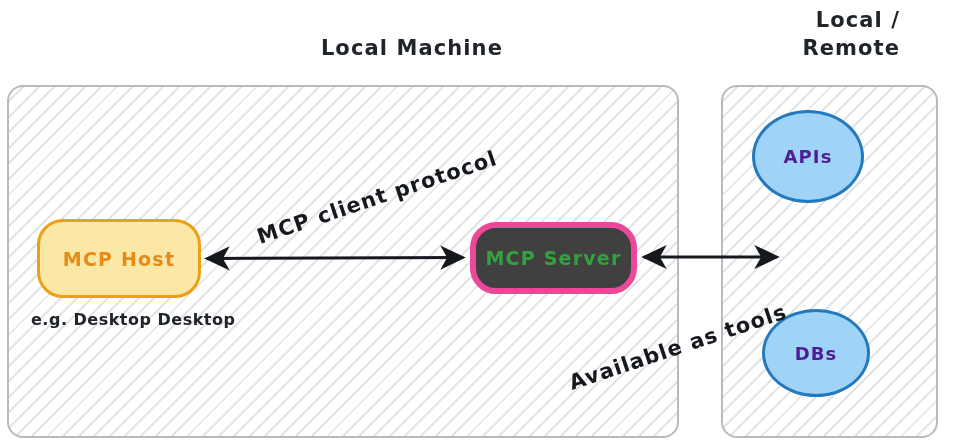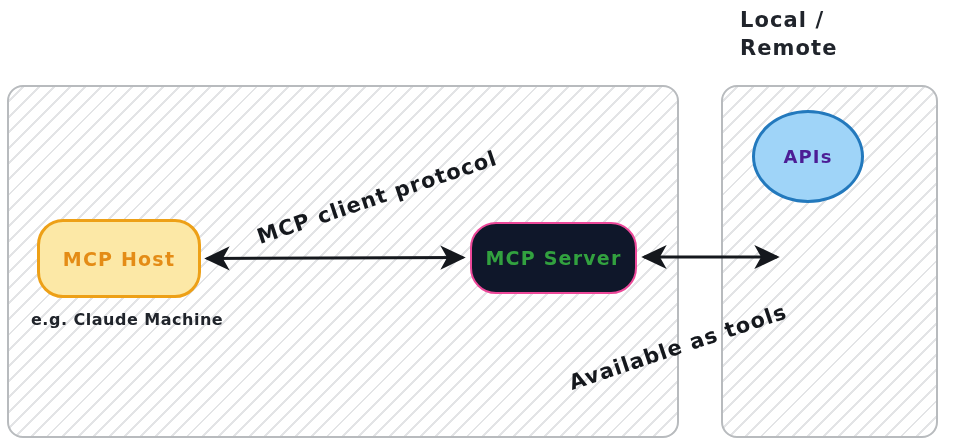--- a/index.html
+++ b/index.html
@@ -23,21 +23,21 @@
     font-weight: 600;
     letter-spacing: 0.6px;
   }
 
   
   .zone-title {
     position: absolute;
     color: #20242b;
     font-size: 21px;
     line-height: 28px;
-    text-align: left;
+    text-align: right;
     white-space: pre;
     font-weight: 600;
     letter-spacing: 1.1px;
   }
   #title-local-machine {
     left: 183px;
     top: 34px;
     width: 320px;
   }
   #title-local-remote {
@@ -94,22 +94,22 @@
     height: 79px;
     background: #fce8a6;
     border: 3px solid #eda017;
     color: #e48c16;
   }
   #node-mcp-server {
     left: 470px;
     top: 222px;
     width: 167px;
     height: 72px;
-    background: #0f172a;
-    border: 2px solid #ec4899;
+    background: #404040;
+    border: 6px solid #ec4899;
     color: #32a13f;
   }
 
   
   #caption-mcp-host {
     position: absolute;
     left: 31px;
     top: 310px;
     font-size: 16px;
     color: #20242b;
@@ -166,37 +166,39 @@
     left: 566px;
     top: 372px;
     transform: rotate(-18.5deg);
   }
 </style>
 </head>
 <body>
 
 <div id="canvas">
 
+  <div class="zone-title hand" id="title-local-machine">Local Machine</div>
 
   <div class="zone-title hand" id="title-local-remote">Local /
 Remote</div>
 
   <div class="panel" id="panel-local-machine"></div>
 
   <div class="panel" id="panel-local-remote"></div>
 
   <div class="node-box hand" id="node-mcp-host">MCP Host</div>
 
-  <div class="hand" id="caption-mcp-host">e.g. Claude Machine</div>
+  <div class="hand" id="caption-mcp-host">e.g. Desktop Desktop</div>
 
   <div class="node-box hand" id="node-mcp-server">MCP Server</div>
 
   <div class="node-circle hand" id="node-apis">APIs</div>
 
 
+  <div class="node-circle hand" id="node-dbs">DBs</div>
 
   <svg id="arrow-layer" viewBox="0 0 960 446">
     <defs>
       <marker id="head-right" markerWidth="9" markerHeight="9" refX="7.4" refY="4.5" orient="auto" markerUnits="strokeWidth">
         <path d="M0.4,0.6 L8.6,4.5 L0.4,8.4 L2.6,4.5 Z" fill="#15181d"></path>
       </marker>
       <marker id="head-left" markerWidth="9" markerHeight="9" refX="1.6" refY="4.5" orient="auto" markerUnits="strokeWidth">
         <path d="M8.6,0.6 L0.4,4.5 L8.6,8.4 L6.4,4.5 Z" fill="#15181d"></path>
       </marker>
     </defs>

